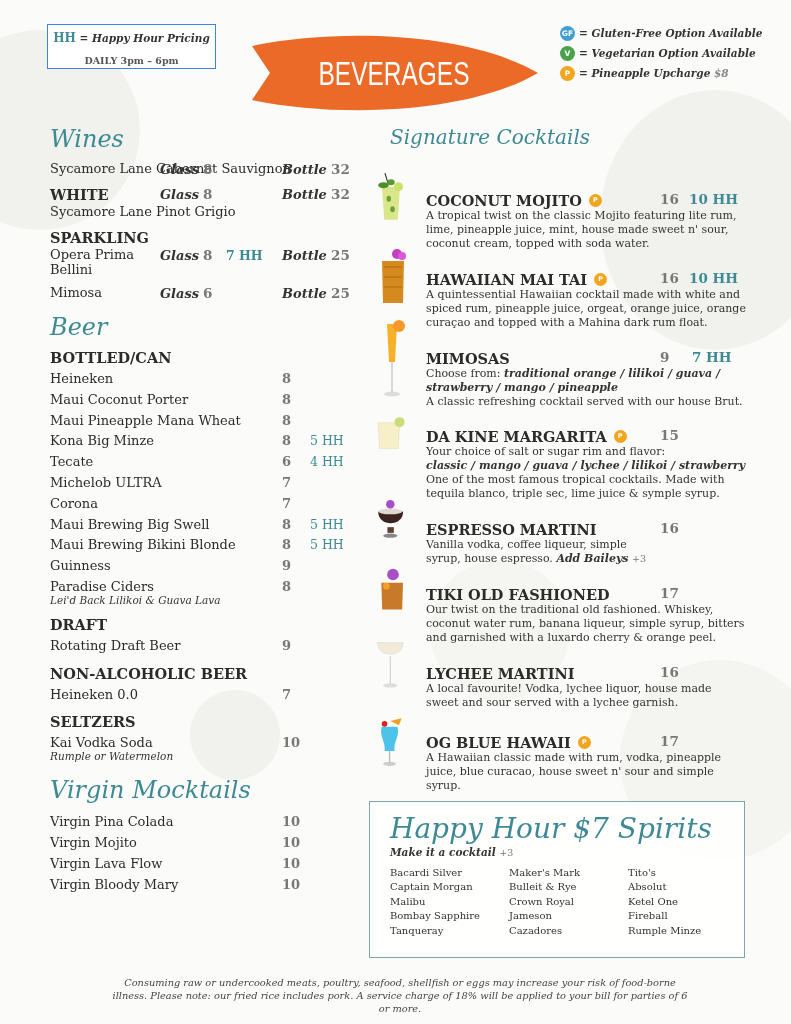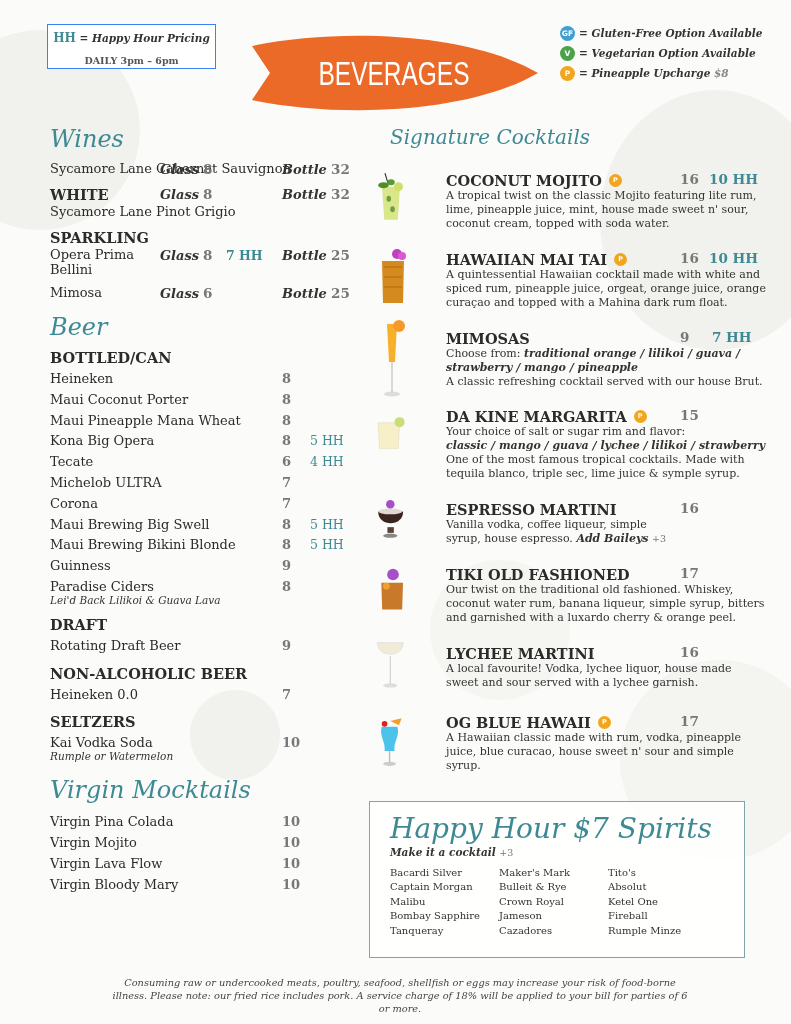--- a/index.html
+++ b/index.html
@@ -34,36 +34,36 @@
   .hh-val { position: absolute; font-size: 12.5px; font-weight: bold; color: #3e8a94; }
 
   .sub-h { font-size: 14.5px; font-weight: bold; height: 20px; margin-top: 2px; }
   .item { position: relative; font-size: 13px; height: 20.8px; line-height: 20.8px; }
   .item .price { position: absolute; left: 232px; font-weight: bold; color: #777; }
   .item .hhp { position: absolute; left: 260px; font-weight: normal; color: #3e8a94; font-size: 12.5px; }
   .item-note { font-size: 10.5px; font-style: italic; color: #333; margin-top: -4px; }
 
   .right { position: absolute; left: 390px; top: 125px; width: 400px; z-index: 2; }
   .right h2 { font-size: 20px; height: 40px; }
-  .ck { position: absolute; left: 56px; width: 320px; }
+  .ck { position: absolute; left: 36px; width: 320px; margin-top: 20px; }
   .ck .nm { display: flex; align-items: center; font-size: 14.5px; font-weight: bold; height: 18px; }
   .ck .nm .badge { margin-left: 7px; width: 13px; height: 13px; font-size: 6.5px; }
   .ck .pr { position: absolute; left: 234px; top: 0; font-size: 13.5px; font-weight: bold; color: #777; }
   .ck .hh { position: absolute; left: 263px; top: 0; font-size: 13.5px; font-weight: bold; color: #3e8a94; white-space: nowrap; }
   .ck .desc { font-size: 11px; line-height: 14px; color: #333; }
   .ck .desc b { font-style: italic; }
   .ck .small { color: #777; font-size: 9.5px; }
 
   .drink-img { position: absolute; left: -12px; width: 30px; }
 
   .spirits { position: absolute; left: 369px; top: 801px; width: 376px; height: 157px; border: 1px solid #7fa4ab; background: rgba(255,255,255,0.85); z-index: 2; padding: 10px 0 0 20px; }
   .spirits h3 { font-size: 28px; height: 34px; }
   .spirits .mk { font-size: 10.5px; font-style: italic; font-weight: bold; color: #333; margin-bottom: 8px; }
   .spirits .mk .small { color: #777; font-weight: normal; font-style: normal; font-size: 9.5px; }
-  .spirits .cols { display: flex; }
+  .spirits .cols { display: flex; gap: 10px; }
   .spirits .col { width: 109px; font-size: 10px; line-height: 14.4px; color: #333; }
 
   .footer { position: absolute; left: 110px; top: 976px; width: 580px; text-align: center; font-size: 9.8px; font-style: italic; color: #444; line-height: 13px; z-index: 2; }
 </style>
 </head>
 <body>
 
 <div class="bg-deco" style="left:-60px;top:30px;width:200px;height:200px;"></div>
 <div class="bg-deco" style="left:600px;top:90px;width:230px;height:260px;"></div>
 <div class="bg-deco" style="left:430px;top:560px;width:140px;height:140px;opacity:.6"></div>
@@ -140,21 +140,21 @@
       <span class="col-val" style="left:281px;top:0">25</span>
     </div>
   </div>
 
   <h2 class="script-h" style="margin-top:10px">Beer</h2>
   <div class="sub-h">BOTTLED/CAN</div>
   <div>
     <div class="item"><span>Heineken</span><span class="price">8</span><span class="hhp"></span></div>
     <div class="item"><span>Maui Coconut Porter</span><span class="price">8</span><span class="hhp"></span></div>
     <div class="item"><span>Maui Pineapple Mana Wheat</span><span class="price">8</span><span class="hhp"></span></div>
-    <div class="item"><span>Kona Big Opera</span><span class="price">8</span><span class="hhp">5 HH</span></div>
+    <div class="item"><span>Kona Big Minze</span><span class="price">8</span><span class="hhp">5 HH</span></div>
     <div class="item"><span>Tecate</span><span class="price">6</span><span class="hhp">4 HH</span></div>
     <div class="item"><span>Michelob ULTRA</span><span class="price">7</span><span class="hhp"></span></div>
     <div class="item"><span>Corona</span><span class="price">7</span><span class="hhp"></span></div>
     <div class="item"><span>Maui Brewing Big Swell</span><span class="price">8</span><span class="hhp">5 HH</span></div>
     <div class="item"><span>Maui Brewing Bikini Blonde</span><span class="price">8</span><span class="hhp">5 HH</span></div>
     <div class="item"><span>Guinness</span><span class="price">9</span><span class="hhp"></span></div>
     <div class="item"><span>Paradise Ciders</span><span class="price">8</span></div>
     <div class="item-note">Lei'd Back Lilikoi &amp; Guava Lava</div>
   </div>
 

